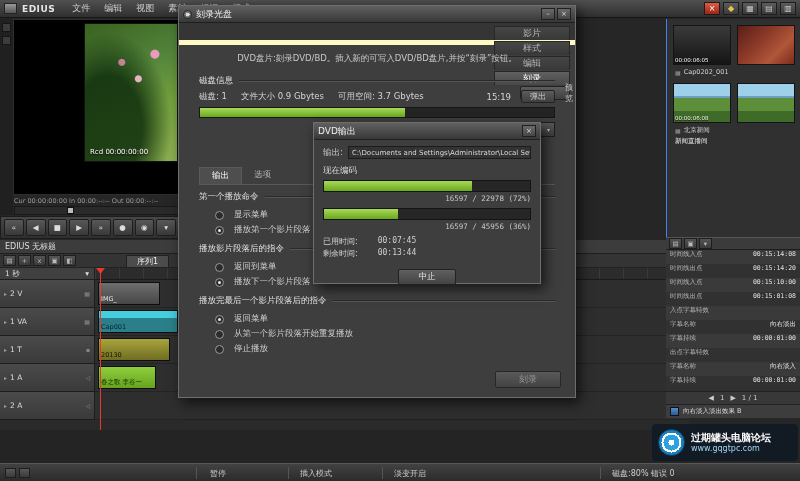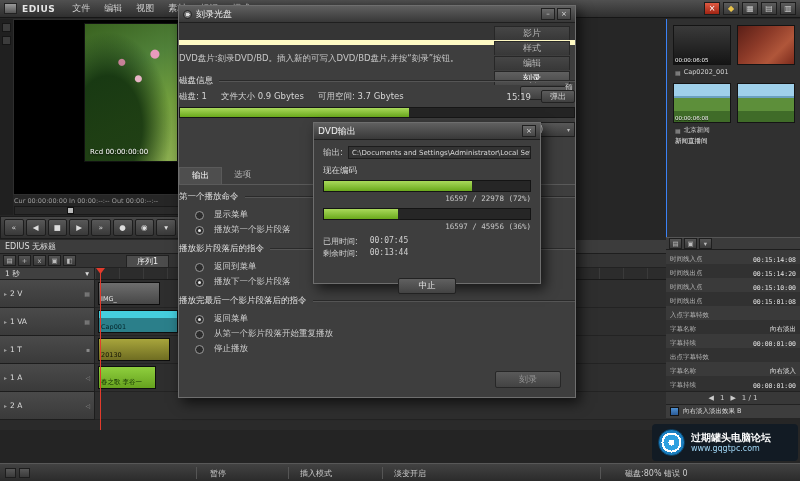--- a/index.html
+++ b/index.html
@@ -90,21 +90,21 @@
   .thumb-red { background:linear-gradient(135deg,#5a1f17,#8c3a28 40%,#b0563a 70%,#7a2a1c); }
   .thumb-green { background:linear-gradient(#9fd0ea 0 32%,#6aa0c0 32% 38%,#5d8f3a 38% 72%,#3f6b28 72%); }
   .bin-caption { position:absolute; font-size:6.5px; color:#cfcfcf; display:flex; align-items:center; gap:3px; white-space:nowrap; }
   .bin-caption .c-icon { font-size:6px; color:#9a9a9a; }
   .bin-caption.hl { color:#f2f2f2; }
 
   
   .list-toolbar { position:absolute; left:666px; top:237px; width:134px; height:13px; background:#3b3b3b;
     border-top:1px solid #555; border-bottom:1px solid #1d1d1d; display:flex; align-items:center; gap:2px; padding:0 3px; z-index:1; }
   .list-panel { position:absolute; left:666px; top:250px; width:134px; height:141px; background:#2f2f2f; z-index:1; }
-  .list-row { display:flex; height:14px; align-items:flex-end; padding:0 4px; font-size:6.5px;gap:48px; }
+  .list-row { display:flex; height:14px; align-items:flex-start; padding:0 4px; font-size:6.5px;gap:48px; }
   .list-row:nth-child(odd) { background:#3a3a3a; }
   .list-row:nth-child(even) { background:#313131; }
   .lr-label { flex:1; color:#b8b8b8; overflow:hidden; white-space:nowrap; }
   .lr-value { color:#e2e2e2; font-family:"DejaVu Sans Mono",monospace; font-size:6.5px; }
   .list-pager { position:absolute; left:666px; top:391px; width:134px; height:13px; background:#383838;
     display:flex; align-items:center; justify-content:center; gap:6px; font-size:7px; color:#ccc; z-index:1; border-top:1px solid #222; }
   .effect-row { position:absolute; left:666px; top:404px; width:134px; height:14px; background:#3d3d3d;
     display:flex; align-items:center; gap:4px; padding:0 4px; font-size:6.5px; color:#ddd; z-index:1; border-top:1px solid #222; }
   .effect-icon { width:9px; height:9px; background:linear-gradient(#4f8fd0,#2a5a96); border:1px solid #111; }
 
@@ -135,21 +135,21 @@
     color:#ddd; font-size:7px; display:flex; align-items:center; justify-content:center; }
 
   .burn-dlg { left:178px; top:5px; width:398px; height:393px; z-index:10; }
   .tabs { display:flex; align-items:flex-end; height:22px; background:#353535; border-bottom:5px solid #fef9c3; padding:3px 5px 0; gap:1px;flex-direction:column; }
   .tab { width:76px; height:18px; display:flex; align-items:center; justify-content:center; font-size:9px; color:#b5b5b5;
     background:linear-gradient(#464646,#383838); border:1px solid #272727; border-bottom:none; }
   .tab.active { background:linear-gradient(#606060,#484848); color:#fff; }
   .tab-side-btn { margin-left:auto; margin-bottom:2px; width:42px; height:14px; border-radius:2px;
     background:linear-gradient(#5c5c5c,#404040); border:1px solid #222; color:#ccc; font-size:8px;
     display:flex; align-items:center; justify-content:center;padding-left:48px; }
-  .burn-body { position:relative; padding:8px 0; font-size:9px; height:353px; }
+  .burn-body { position:relative; padding:8px 20px; font-size:9px; height:353px;text-align:center; }
   .desc { color:#c8c8c8; font-size:8.5px; margin-bottom:10px; }
   .grp-head { display:flex; align-items:center; gap:6px; color:#e0e0e0; font-size:8.5px; margin:4px 0 3px; }
   .grp-line { flex:1; height:2px; border-top:1px solid #2a2a2a; border-bottom:1px solid #555; }
   .disc-row { display:flex; align-items:center; gap:14px; font-size:8.5px; color:#d5d5d5; margin:2px 0; }
   .disc-row .right { margin-left:auto; display:flex; align-items:center; gap:10px; }
   .eject-btn { width:34px; height:13px; background:linear-gradient(#5c5c5c,#3f3f3f); border:1px solid #222;
     color:#ccc; font-size:8px; display:flex; align-items:center; justify-content:center; border-radius:2px; }
   .capacity { height:11px; background:#242424; border:1px solid #161616; margin:4px 0; }
   .capacity .fill { height:100%; background:linear-gradient(#a9d95b,#6aa91c); }
   .media-row { display:flex; justify-content:flex-end; margin:2px 0 6px; }
@@ -169,23 +169,23 @@
 
   .prog-dlg { left:313px; top:122px; width:228px; height:162px; z-index:20; }
   .prog-body { padding:6px 9px; font-size:8.5px; }
   .out-row { display:flex; align-items:center; gap:5px; margin-bottom:6px; }
   .out-path { flex:1; height:13px; background:#333; border:1px solid #1c1c1c; color:#d8d8d8; font-size:7px;
     line-height:12px; padding:0 3px; white-space:nowrap; overflow:hidden; }
   .enc-label { color:#ddd; margin-bottom:3px; }
   .pbar { height:12px; background:#262626; border:1px solid #141414; }
   .pbar .fill { height:100%; background:linear-gradient(#a9d95b,#6aa91c); }
   .pnum { text-align:right; font-size:7.5px; color:#c8c8c8; margin:2px 0 5px; font-family:"DejaVu Sans Mono",monospace; }
-  .time-row { display:flex; gap:12px; font-size:8px; color:#d0d0d0; margin-top:1px; }
+  .time-row { display:flex; gap:20px; font-size:8px; color:#d0d0d0; margin-top:1px; }
   .time-row .val { font-family:"DejaVu Sans Mono",monospace;text-align:center; }
-  .abort-wrap { display:flex; justify-content:center; margin-top:19px; }
+  .abort-wrap { display:flex; justify-content:center; margin-top:10px; }
   .abort-btn { width:58px; height:16px; background:linear-gradient(#606060,#434343); border:1px solid #222;
     border-radius:2px; color:#e5e5e5; font-size:8.5px; display:flex; align-items:center; justify-content:center; }
 </style>
 </head>
 <body>
 
 <div class="app">
 
   <div class="titlebar">
     <div class="logo"></div>
@@ -395,21 +395,21 @@
         <div class="sb-icon"></div>
         <div class="sb-icon"></div>
       </div>
     <div class="sb-sep" style="left:196px;"></div>
     <div class="sb-item" style="left:210px;">暂停</div>
     <div class="sb-sep" style="left:288px;"></div>
     <div class="sb-item" style="left:300px;">插入模式</div>
     <div class="sb-sep" style="left:382px;"></div>
     <div class="sb-item" style="left:394px;">淡变开启</div>
     <div class="sb-sep" style="left:600px;"></div>
-    <div class="sb-item" style="left:625px;">磁盘:80%  错误 0</div>
+    <div class="sb-item" style="left:612px;">磁盘:80%  错误 0</div>
   </div>
 
   <div class="dlg burn-dlg">
     <div class="dlg-title">
       <div class="dt-icon"></div>
       <div class="dt-text">刻录光盘</div>
       <div class="dt-btns">
         <div class="dlg-btn-sm">–</div>
         <div class="dlg-btn-sm">×</div>
       </div>

